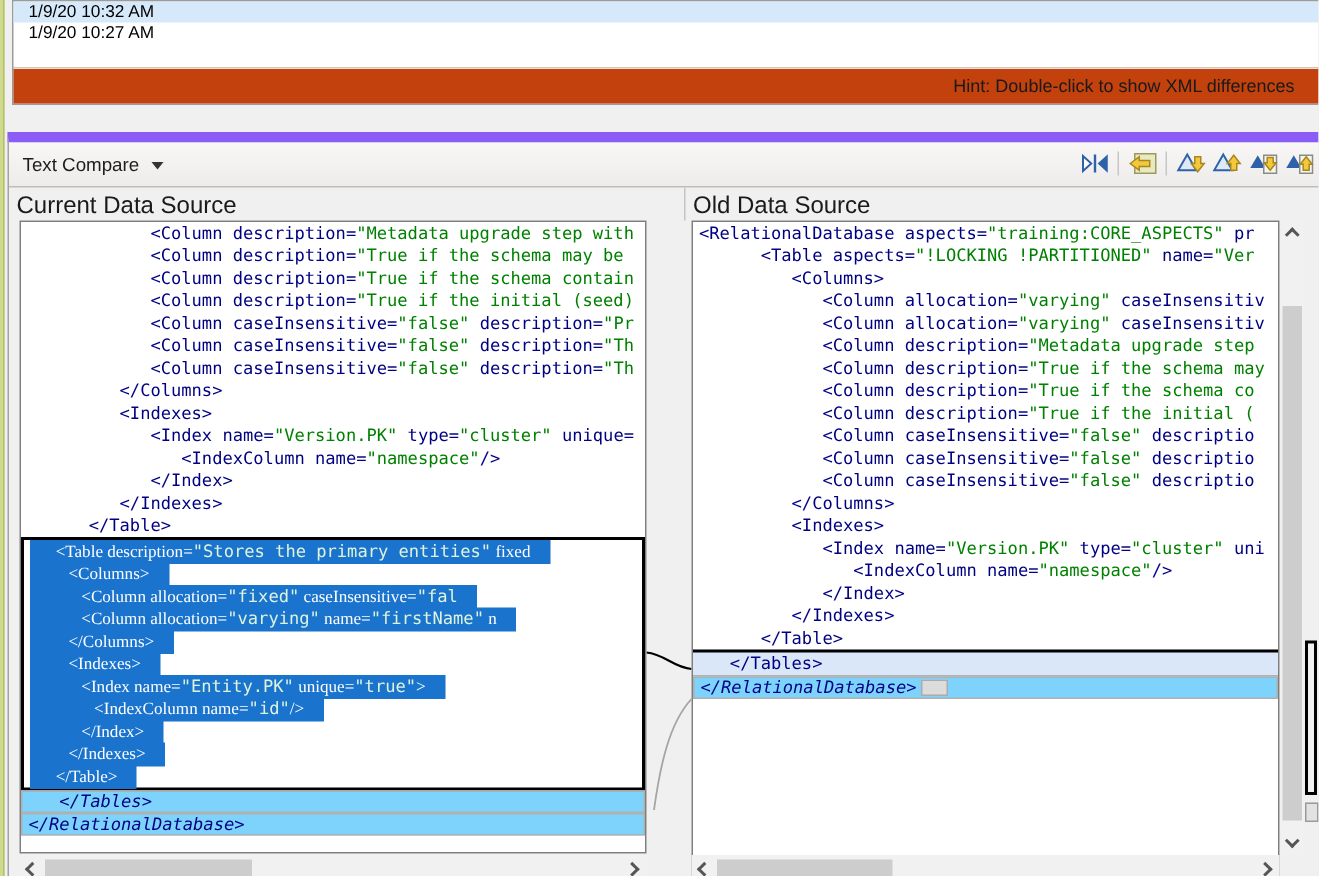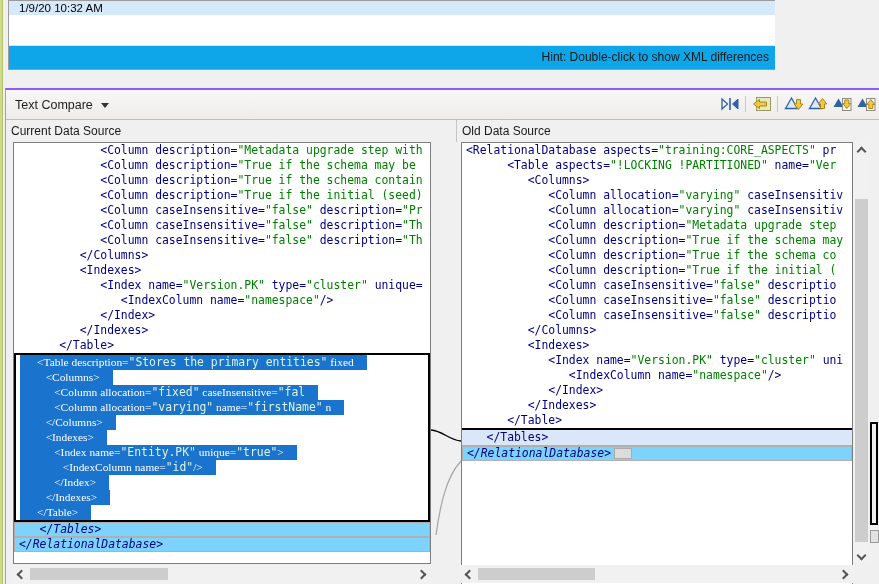--- a/index.html
+++ b/index.html
@@ -5,42 +5,42 @@
   * { margin:0; padding:0; box-sizing:border-box; }
   body { background:#e8e8e8; font-family:"Liberation Sans", sans-serif; }
 
   .screen { position:relative; width:879px; height:584px; background:#f0f0f0; overflow:hidden;
             font-family:"Liberation Sans", sans-serif; }
 
   .green-strip { position:absolute; left:0; top:0; width:3px; height:584px;
                  background:#cfda8e; border-right:1px solid #b4c167; }
 
   
-  .history-panel { position:absolute; left:8px; top:0; width:767px; height:70px;
+  .history-panel { position:absolute; left:8px; top:0; width:871px; height:70px;
                    background:#ffffff; border:1px solid #9b9b9b; border-right:none; }
   .hist-row { height:14px; line-height:14px; font-size:11.5px; color:#000; padding-left:10px; }
   .hist-row.sel { background:#d6e9fa; }
-  .hint-bar { position:absolute; left:0; right:0; bottom:0; height:24px; background:#0ea5e9;
+  .hint-bar { position:absolute; left:0; right:0; bottom:0; height:24px; background:#c2410c;
               border-top:1px solid #e2e2e2; font-size:12px; color:#1a1a1a;
-              line-height:23px; text-align:right; padding-right:6px; }
+              line-height:23px; text-align:right; padding-right:16px; }
 
   
   .compare-panel { position:absolute; left:5px; top:88px; width:874px; height:496px;
-                   background:#f0f0f0; border-top:2px solid #8b5cf6; border-left:1px solid #a3a3a3; }
+                   background:#f0f0f0; border-top:7px solid #8b5cf6; border-left:1px solid #a3a3a3; }
   .compare-header { position:absolute; left:0; top:0; right:0; height:30px;
                     background:linear-gradient(#f8f7f6,#edecea); border-bottom:1px solid #bdbdbd; }
   .mode-selector { position:absolute; left:9px; top:6px; height:18px; display:flex;
                    align-items:center; gap:8px; font-size:12.5px; color:#1d1d1d; cursor:default; }
   .caret-down { width:0; height:0; border-left:4px solid transparent; border-right:4px solid transparent;
                 border-top:5px solid #333; }
   .toolbar { position:absolute; right:3px; top:5px; display:flex; align-items:center; gap:3px; }
   .tb-icon { width:21px; height:18px; display:flex; align-items:center; justify-content:center; }
   .tb-sep { width:1px; height:16px; background:#c6c6c6; margin:0 2px; }
 
-  .pane-title { position:absolute; top:34px; font-size:12px; color:#1a1a1a; }
+  .pane-title { position:absolute; top:34px; font-size:16px; color:#1a1a1a; }
   .pane-title.left { left:5px; }
   .pane-title.right { left:456px; }
   .title-divider { position:absolute; left:450px; top:30px; width:1px; height:22px; background:#c4c4c4; }
 
   
   .pane { position:absolute; top:52px; background:#fff; border:1px solid #7e7e7e; overflow:hidden; }
   .pane.left  { left:7px;  width:418px; height:422px; }
   .pane.right { left:455px; width:392px; height:524px; }
 
   .code-line { height:15px; line-height:15px; white-space:pre;
@@ -84,20 +84,21 @@
 </style>
 </head>
 <body>
 
 <div class="screen" style="--sel-blue: #1a73cd; --tag: #000082; --val: #008000; --val-sel: #ddf3dd; --band-blue: #d9e7f8;">
   <div class="green-strip"></div>
 
   <div class="history-panel">
     <div id="historyRows">
         <div class="hist-row sel" style="background: rgb(214, 233, 250);">1/9/20 10:32 AM</div>
+        <div class="hist-row">1/9/20 10:27 AM</div>
       </div>
     <div class="hint-bar">
       <span>Hint: Double-click to show XML differences</span>
     </div>
   </div>
 
   <div class="compare-panel">
     <div class="compare-header">
       <div class="mode-selector">
         <span>Text Compare</span>

